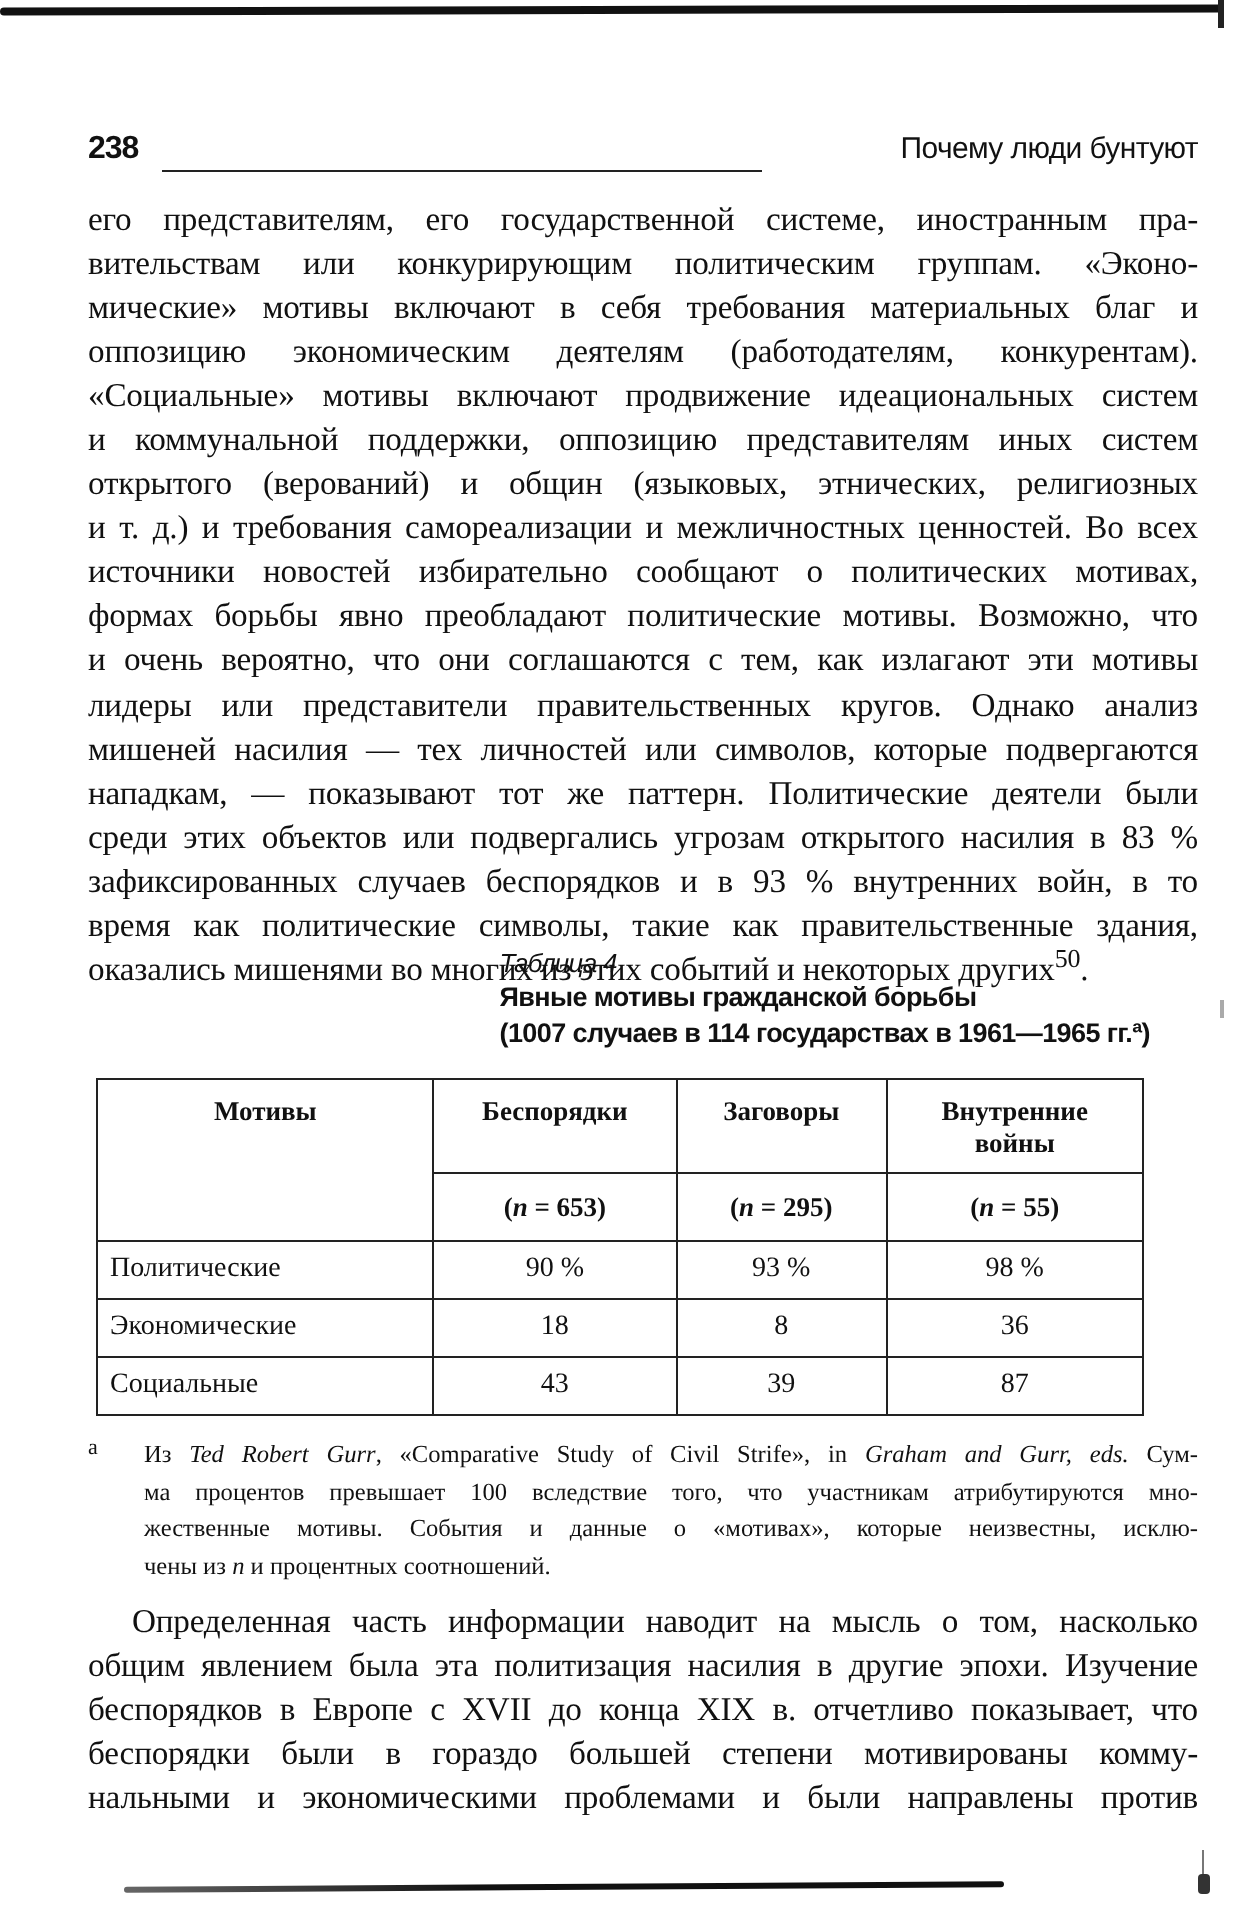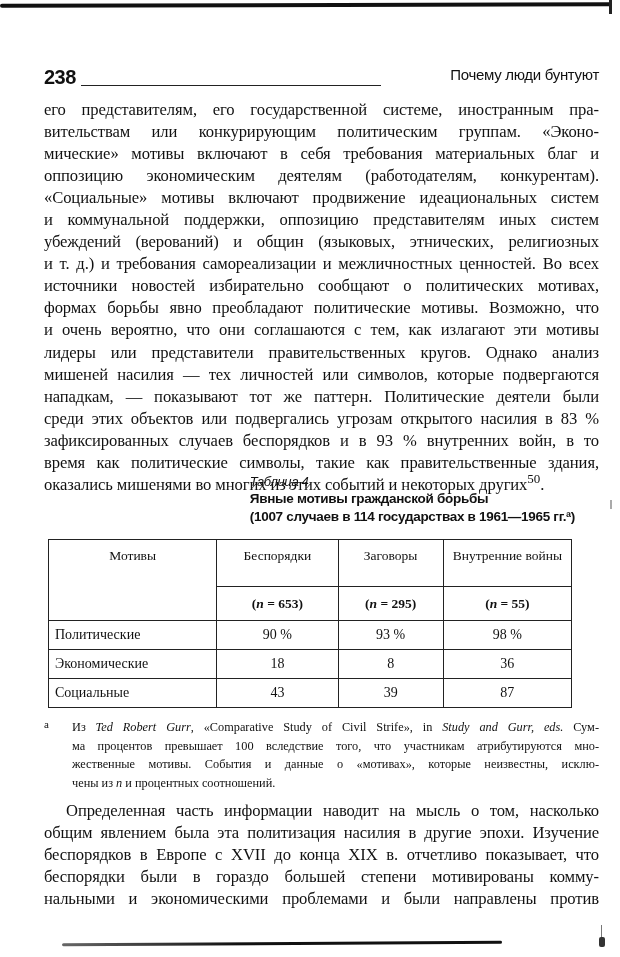--- a/index.html
+++ b/index.html
@@ -9,21 +9,21 @@
   .top-tick { position: absolute; left: 609px; top: 0; width: 3px; height: 14px; background: #222; }
   .bottom-rule { position: absolute; left: 62px; top: 942px; width: 440px; height: 3px;
                  background: linear-gradient(90deg, #666 0%, #111 40%, #111 100%);
                  transform: skewY(-0.35deg); border-radius: 2px; }
   .bottom-mark { position: absolute; left: 599px; top: 937px; width: 6px; height: 10px; background: #333; border-radius: 2px; }
   .bottom-tick { position: absolute; left: 601px; top: 925px; width: 1px; height: 12px; background: #777; }
   .side-tick { position: absolute; left: 610px; top: 500px; width: 2px; height: 9px; background: #aaa; }
 
   .header { position: absolute; left: 44px; top: 66px; width: 555px; height: 22px; }
   .page-number { position: absolute; left: 0; top: 0; font-family: "Liberation Sans", sans-serif;
-                 font-weight: bold; font-size: 20px; letter-spacing: -0.5px; }
+                 font-weight: bold; font-size: 16px; letter-spacing: -0.5px; }
   .header-rule { position: absolute; left: 37px; top: 19px; width: 300px; height: 1px; background: #222; }
   .running-title { position: absolute; right: 0; top: 0; font-family: "Liberation Sans", sans-serif;
                    font-size: 15px; letter-spacing: -0.3px; text-align: center; }
 
   .body-text { position: absolute; left: 44px; width: 555px; font-family: "Liberation Serif", serif;
                font-size: 16.6px; line-height: 22.05px; text-align: justify; text-align-last: justify;
                letter-spacing: -0.1px; }
   .body-text .line { display: block; white-space: nowrap; text-align: justify; text-align-last: justify; }
   .body-text .line.last { text-align-last: left; }
   .para1 { top: 99px; }
@@ -32,21 +32,21 @@
 
   .table-caption { position: absolute; right: 45px; top: 473px; text-align: left;
                    font-family: "Liberation Sans", sans-serif; }
   .table-label { font-style: italic; font-size: 13px; letter-spacing: -0.4px; line-height: 17px; }
   .table-title { font-weight: bold; font-size: 13.5px; letter-spacing: -0.3px; line-height: 18px; }
   .table-subtitle { font-weight: bold; font-size: 13.5px; letter-spacing: -0.3px; line-height: 18px; }
 
   table.data-table { position: absolute; left: 48px; top: 539px; width: 524px; border-collapse: collapse;
                      font-family: "Liberation Serif", serif; font-size: 14px; }
   table.data-table td, table.data-table th { border: 1.5px solid #222; padding: 0 6px; }
-  table.data-table th { font-weight: normal; font-size: 13.5px; vertical-align: top; padding-top: 8px; }
+  table.data-table th { font-weight: bold; font-size: 13.5px; vertical-align: top; padding-top: 8px; }
   .col-motive { width: 155px; }
   .col-1 { width: 108px; }
   .col-2 { width: 92px; }
   .col-3 { width: 115px; }
   tr.head-row th { height: 38px; }
   tr.n-row td { height: 33px; text-align: center; font-weight: bold; font-size: 13.5px; }
   tr.body-row td { height: 28px; }
   tr.body-row td.num { text-align: center; }
   .n-italic { font-style: italic; }
 
@@ -71,21 +71,21 @@
   <span class="running-title">Почему люди бунтуют</span>
 </div>
 
 <div class="body-text para1">
   <span class="line">его представителям, его государственной системе, иностранным пра-</span>
   <span class="line">вительствам или конкурирующим политическим группам. «Эконо-</span>
   <span class="line">мические» мотивы включают в себя требования материальных благ и</span>
   <span class="line">оппозицию экономическим деятелям (работодателям, конкурентам).</span>
   <span class="line">«Социальные» мотивы включают продвижение идеациональных систем</span>
   <span class="line">и коммунальной поддержки, оппозицию представителям иных систем</span>
-  <span class="line">убеждений (верований) и общин (языковых, этнических, религиозных</span>
+  <span class="line">открытого (верований) и общин (языковых, этнических, религиозных</span>
   <span class="line">и т. д.) и требования самореализации и межличностных ценностей. Во всех</span>
   <span class="line">источники новостей избирательно сообщают о политических мотивах,</span>
   <span class="line">формах борьбы явно преобладают политические мотивы. Возможно, что</span>
   <span class="line">и очень вероятно, что они соглашаются с тем, как излагают эти мотивы</span>
   <span class="line">лидеры или представители правительственных кругов. Однако анализ</span>
   <span class="line">мишеней насилия — тех личностей или символов, которые подвергаются</span>
   <span class="line">нападкам, — показывают тот же паттерн. Политические деятели были</span>
   <span class="line">среди этих объектов или подвергались угрозам открытого насилия в 83 %</span>
   <span class="line">зафиксированных случаев беспорядков и в 93 % внутренних войн, в то</span>
   <span class="line">время как политические символы, такие как правительственные здания,</span>
@@ -128,21 +128,21 @@
     <td class="num">43</td>
     <td class="num">39</td>
     <td class="num">87</td>
   </tr>
 </tbody>
   </table>
 
 <div class="footnote">
   <span class="footnote-marker">a</span>
   <div class="footnote-body">
-    <span class="line"><span>Из </span><span class="fn-italic">Ted Robert Gurr</span><span>, «Comparative Study of Civil Strife», in </span><span class="fn-italic">Study and Gurr, eds.</span><span> Сум-</span></span>
+    <span class="line"><span>Из </span><span class="fn-italic">Ted Robert Gurr</span><span>, «Comparative Study of Civil Strife», in </span><span class="fn-italic">Graham and Gurr, eds.</span><span> Сум-</span></span>
     <span class="line">ма процентов превышает 100 вследствие того, что участникам атрибутируются мно-</span>
     <span class="line">жественные мотивы. События и данные о «мотивах», которые неизвестны, исклю-</span>
     <span class="line last"><span>чены из </span><span class="fn-italic">n</span><span> и процентных соотношений.</span></span>
   </div>
 </div>
 
 <div class="body-text para2">
   <span class="line" style="padding-left:22px;">Определенная часть информации наводит на мысль о том, насколько</span>
   <span class="line">общим явлением была эта политизация насилия в другие эпохи. Изучение</span>
   <span class="line">беспорядков в Европе с XVII до конца XIX в. отчетливо показывает, что</span>

